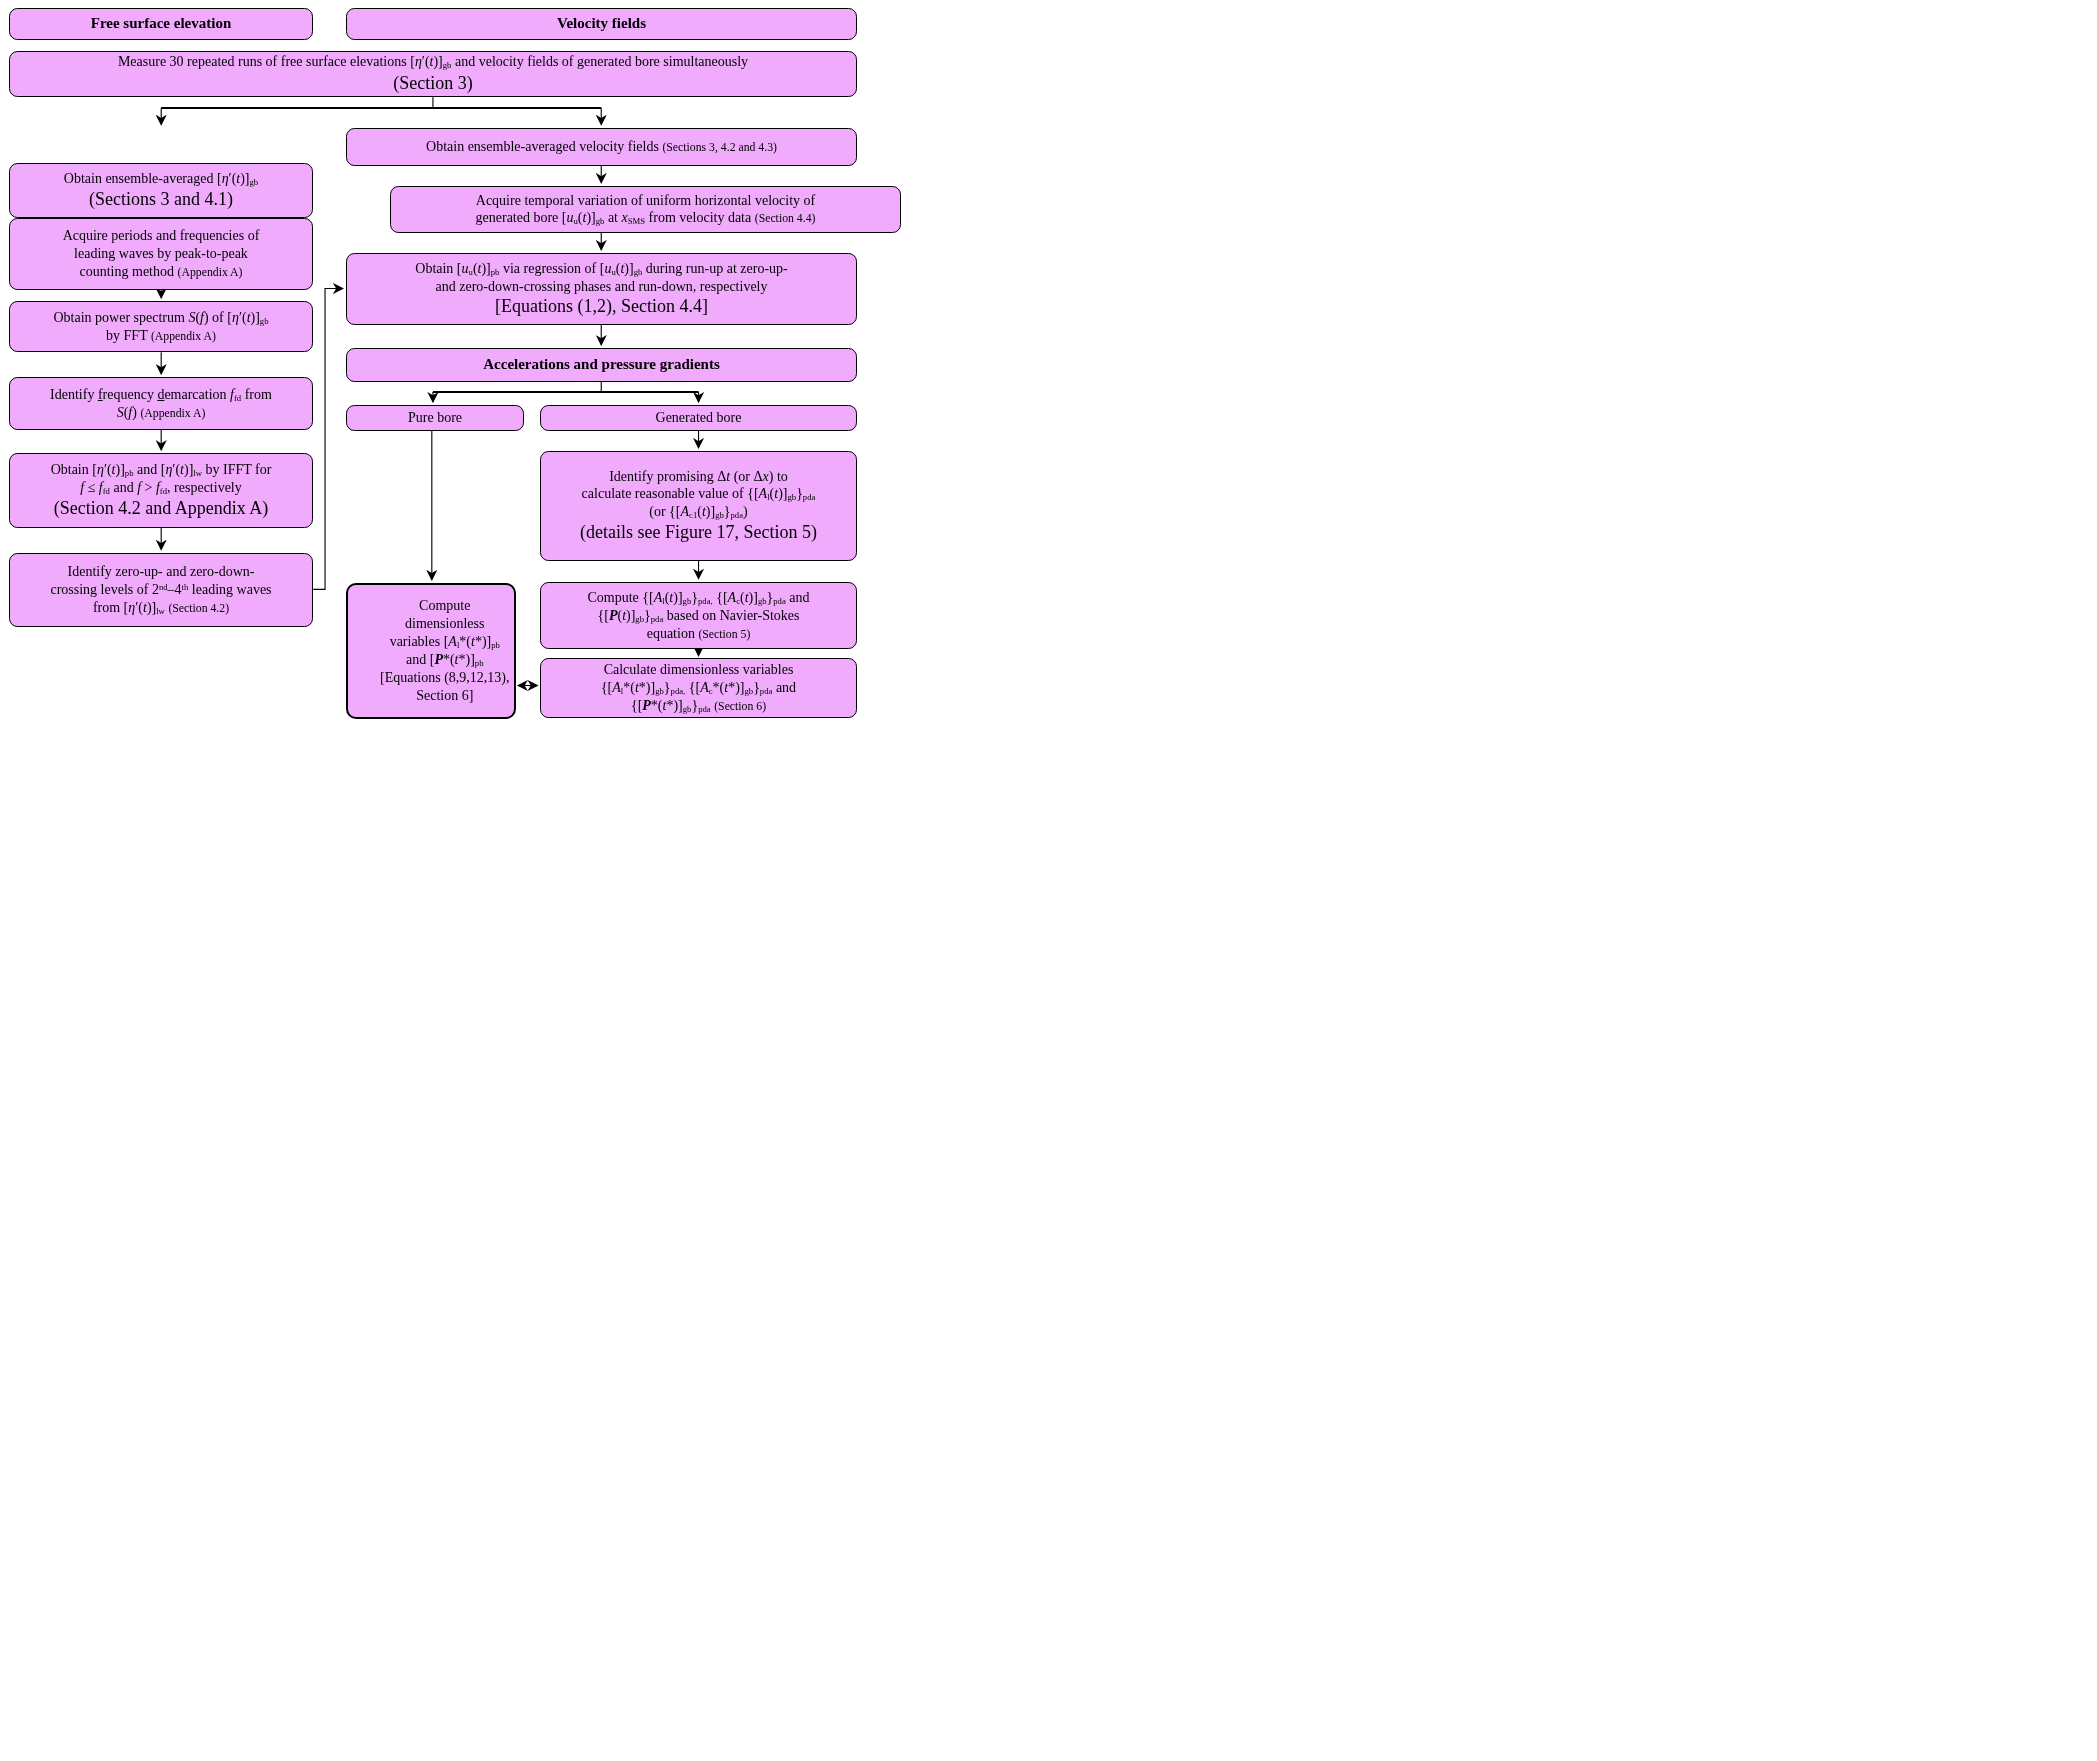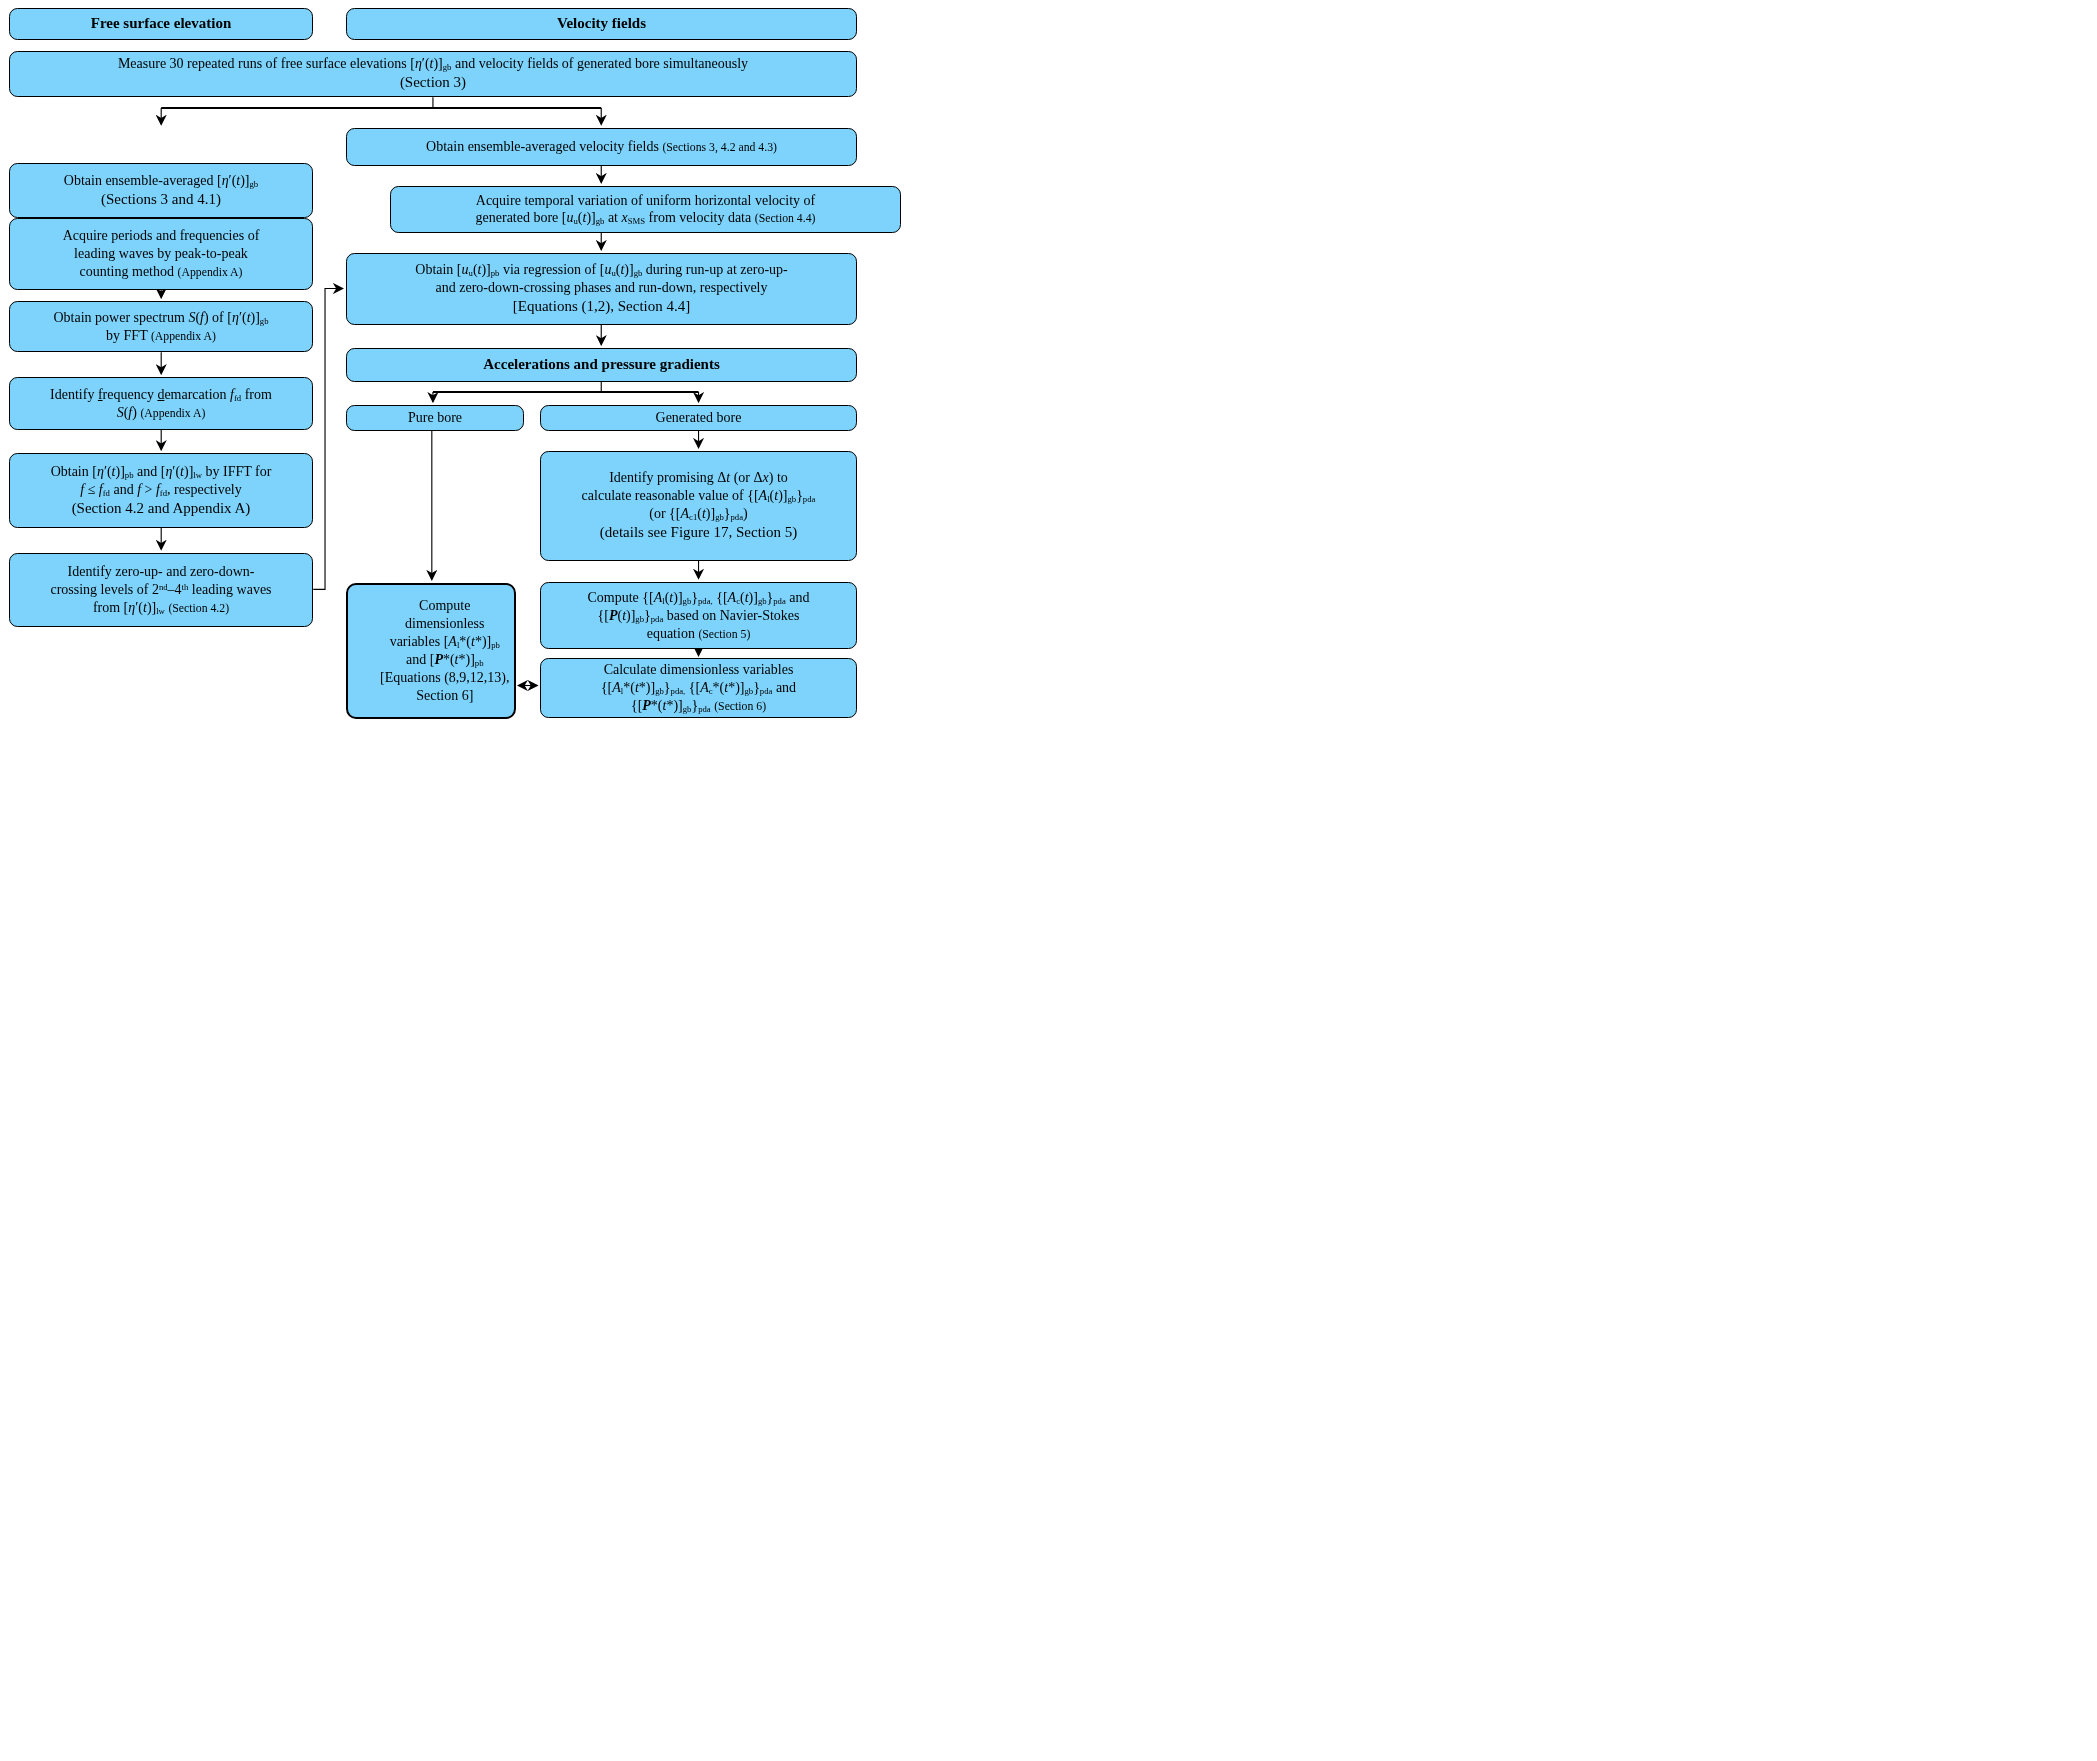--- a/index.html
+++ b/index.html
@@ -3,28 +3,28 @@
 <meta charset="utf-8">
 <style>
   html,body{margin:0;padding:0;background:#ffffff;}
   .canvas{
     position:relative;width:867px;height:728px;background:#ffffff;
     font-family:"Liberation Serif",serif;color:#000;
   }
   svg.connectors{position:absolute;left:0;top:0;z-index:0;}
   .node{
     position:absolute;box-sizing:border-box;z-index:1;
-    border:1.7px solid #000;border-radius:8.4px;background:#7dd3fc;
+    border:1.7px solid #000;border-radius:8.4px;background:#f0abfc;
     display:flex;flex-direction:column;justify-content:center;align-items:center;
     text-align:center;font-size:14px;line-height:1.28;padding:2.2px 4.5px;
   }
   .node.thick{border-width:2.8px;border-radius:10px;padding-left:32px;}
   .node.hdr{font-weight:700;font-size:15px;}
   .line{white-space:nowrap;}
-  .line.small{font-size:15px;}
+  .line.small{font-size:18px;}
   .run-i{font-style:italic;}
   .run-bi{font-style:italic;font-weight:700;}
   .run-sub{font-size:0.62em;vertical-align:-0.22em;}
   .run-sup{font-size:0.62em;vertical-align:0.5em;}
   .run-u{text-decoration:underline;}
   .run-small{font-size:0.84em;}
 </style>
 </head>
 <body>
 

